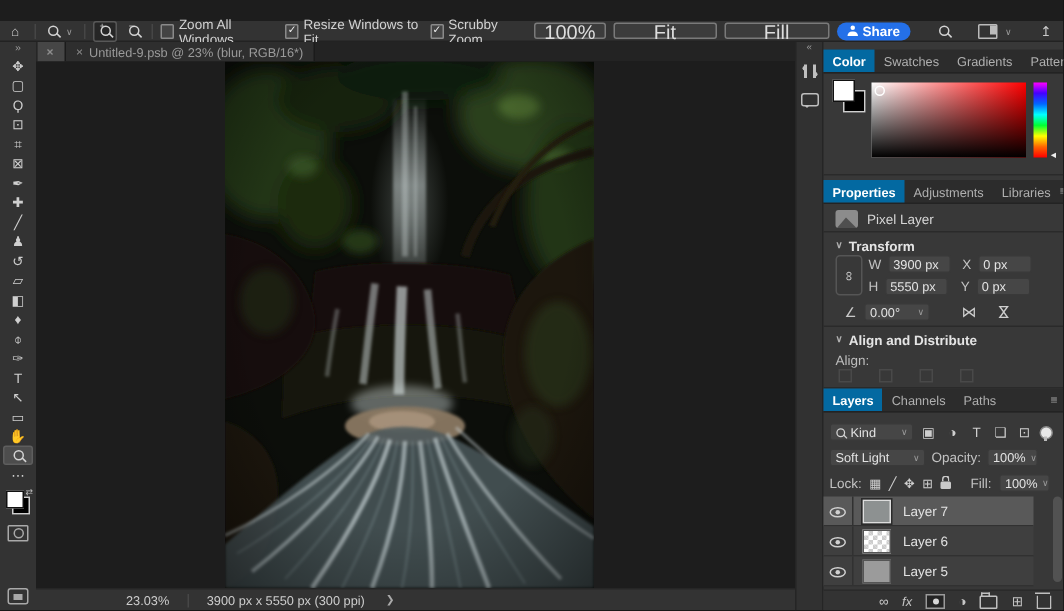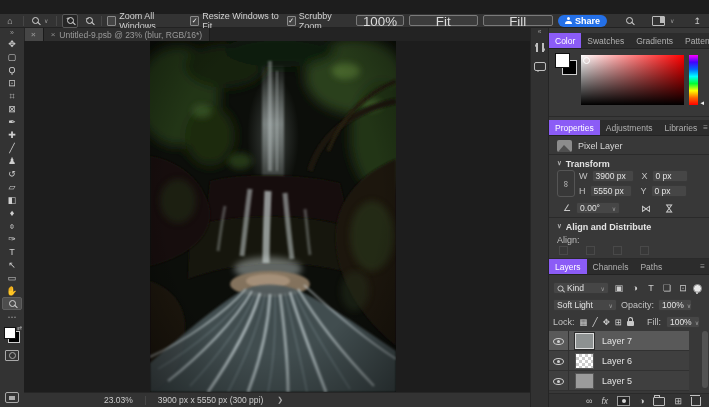--- a/index.html
+++ b/index.html
@@ -59,39 +59,39 @@
   .qmico::after{content:"";width:5px;height:5px;border:1px solid #a9a9a9;border-radius:50%}
   .smico{width:12px;height:9px;border:1px solid #a9a9a9;border-radius:2px;display:flex;align-items:center;justify-content:center;margin-top:auto;margin-bottom:4px}
   .smico::after{content:"";width:6px;height:4px;background:#a9a9a9}
 
   
   .canvas{position:absolute;left:24px;top:41px;width:506px;height:351px;background:#1d1d1d;overflow:hidden}
   .artwork{position:absolute;left:126px;top:0;width:246px;height:351px;display:block}
 
   
   .statusbar{position:absolute;left:24px;top:392px;width:506px;height:15px;background:#333;border-top:1px solid #262626;display:flex;align-items:center;font-size:8.5px;color:#cdcdcd;box-sizing:border-box}
-  .stzoom{margin-left:80px}
+  .stzoom{margin-left:60px}
   .stsep{width:1px;height:9px;background:#474747;margin:0 12px}
   .stchev{margin-left:14px;font-size:7px;color:#aaa}
 
   
   .dockstrip{position:absolute;left:530px;top:28px;width:19px;height:379px;background:#313131;border-left:1px solid #252525;border-right:1px solid #252525;box-sizing:border-box;display:flex;flex-direction:column;align-items:center}
   .dshead{font-size:6.5px;color:#9a9a9a;height:8px;line-height:8px}
   .dsbtn{width:15px;height:15px;display:flex;align-items:center;justify-content:center;margin-top:4px;border-radius:2px}
   .sliders{width:8px;height:9px;border-left:2px solid #bfbfbf;border-right:2px solid #bfbfbf;position:relative;box-sizing:border-box}
   .sliders::before{content:"";position:absolute;left:-3px;top:1px;width:3px;height:3px;border-radius:50%;background:#bfbfbf}
   .sliders::after{content:"";position:absolute;right:-3px;bottom:1px;width:3px;height:3px;border-radius:50%;background:#bfbfbf}
   .bubble{width:10px;height:7px;border:1.5px solid #bfbfbf;border-radius:2px;position:relative}
   .bubble::after{content:"";position:absolute;left:1px;bottom:-4px;border:2px solid transparent;border-top-color:#bfbfbf}
 
   
   .dock{position:absolute;left:549px;top:28px;width:160px;height:379px;background:#383838}
   .ptabs{position:absolute;left:0;width:160px;height:16px;background:#2c2c2c;display:flex;align-items:stretch;font-size:8.5px;color:#b0b0b0;border-bottom:1px solid #232323;box-sizing:border-box}
   .ptab{padding:0 6px;display:flex;align-items:center;white-space:nowrap}
-  .ptab.active{background:#8b5cf6;color:#fff;font-weight:normal}
+  .ptab.active{background:#0369a1;color:#fff;font-weight:bold}
   .pmenu{margin-left:auto;display:flex;align-items:center;padding-right:4px;color:#9f9f9f;font-size:8px}
 
   
   .fgbg2{position:absolute;left:6px;top:25px;width:22px;height:22px}
   .fgsw2{position:absolute;left:0;top:0;width:13px;height:13px;background:#fff;border:1px solid #111;z-index:2}
   .bgsw2{position:absolute;right:0;bottom:0;width:13px;height:13px;background:#000;border:1px solid #cfcfcf}
   .satbox{position:absolute;left:32px;top:27px;width:103px;height:50px;background:linear-gradient(to bottom,rgba(0,0,0,0),#000),linear-gradient(to right,#fff,#f00)}
   .satmarker{position:absolute;left:2px;top:2px;width:5px;height:5px;border:1px solid #fff;border-radius:50%}
   .huebar{position:absolute;left:140px;top:27px;width:9px;height:50px;background:linear-gradient(to bottom,#ff00ff,#4400ff,#0066ff,#00ffff,#00ff33,#ffff00,#ff6600,#ff0000)}
   .huemark{position:absolute;right:-6px;bottom:-2px;font-size:7px;color:#eee}

